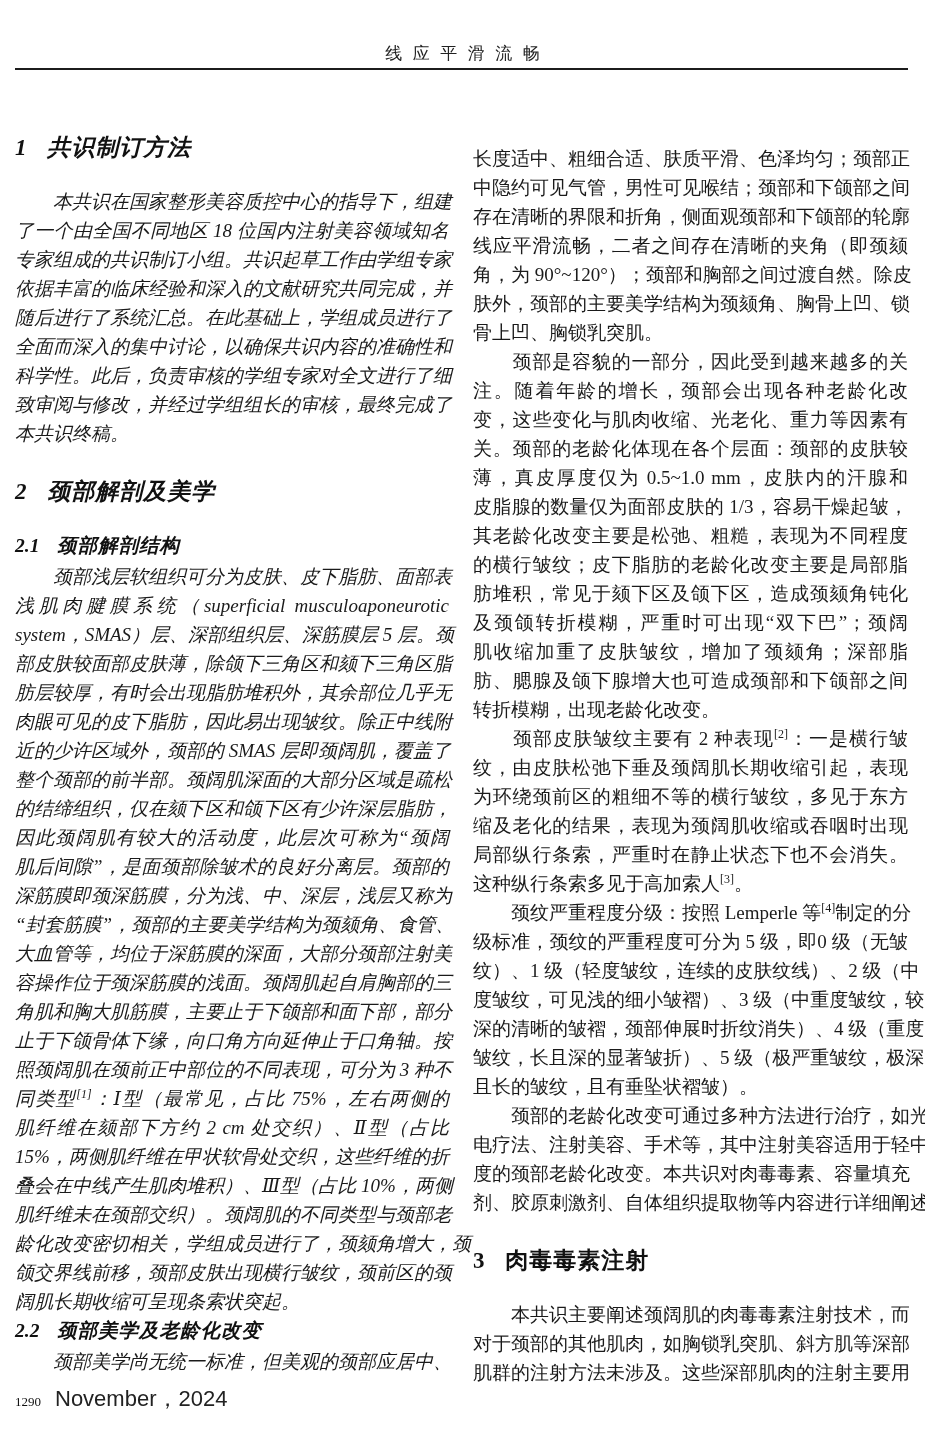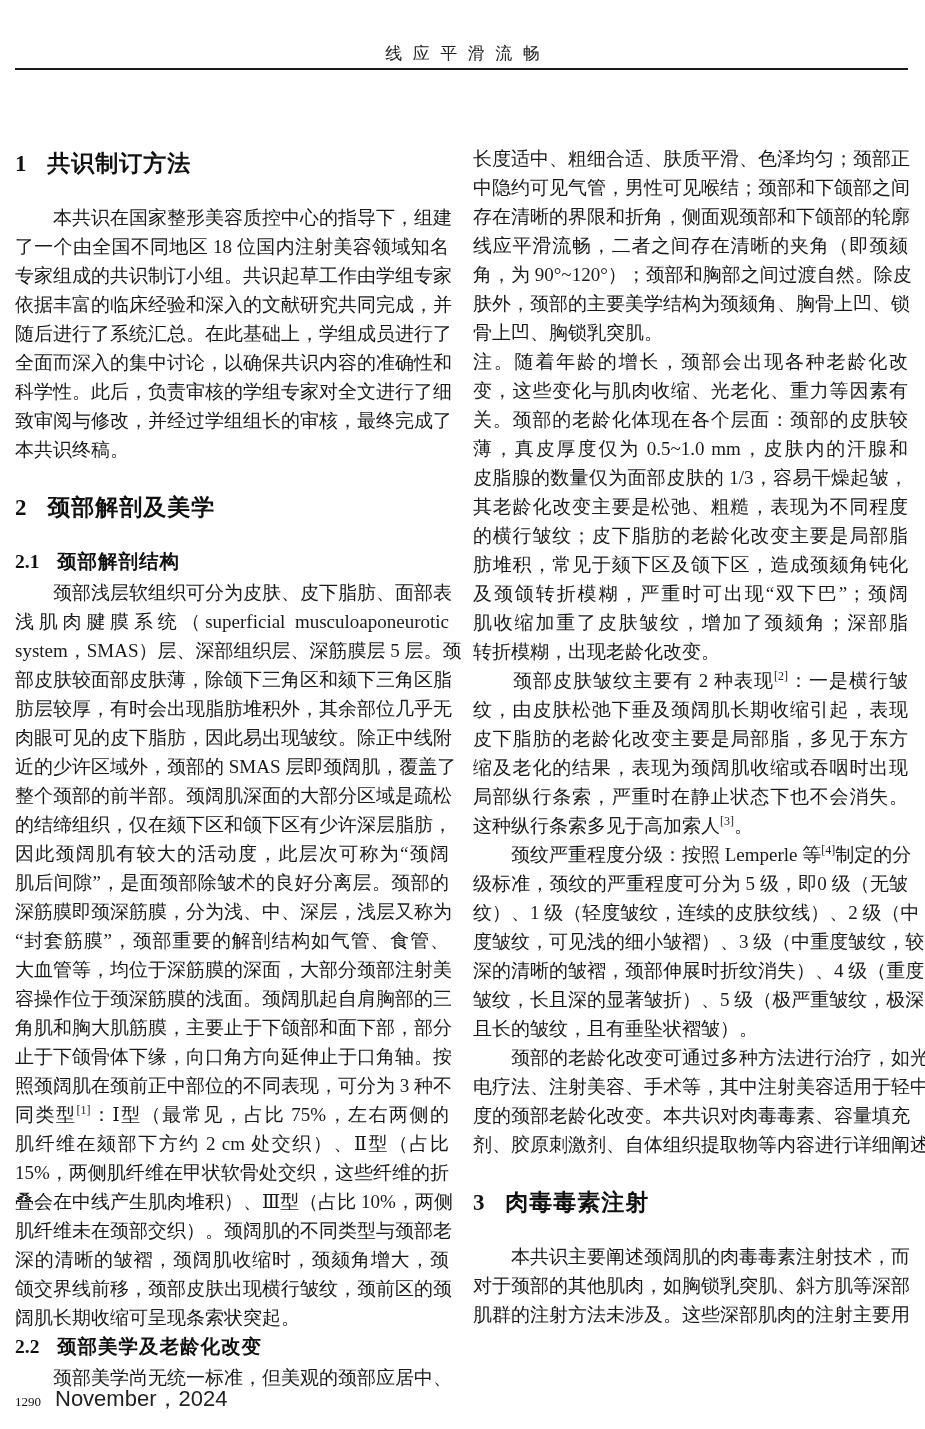--- a/index.html
+++ b/index.html
@@ -21,21 +21,21 @@
   }
   .header-rule{
     position:absolute;top:68px;left:15px;width:893px;
     border:none;border-top:2px solid #1c1c1c;margin:0;
   }
   .col{
     position:absolute;
     font-size:19px;
     line-height:29px;
   }
-  .col-left{left:15px;top:147px;width:434px;}
+  .col-left{left:15px;top:131px;width:434px;font-style:italic;}
   .col-right{left:473px;top:96px;width:435px;margin-top:48px;}
   .line{
     text-align:justify;
     text-align-last:justify;
     height:29px;
     white-space:nowrap;
   }
   .line.lastline{
     text-align-last:left;
   }
@@ -118,68 +118,70 @@
       <div class="line">system，SMAS）层、深部组织层、深筋膜层 5 层。颈</div>
       <div class="line">部皮肤较面部皮肤薄，除颌下三角区和颏下三角区脂</div>
       <div class="line">肪层较厚，有时会出现脂肪堆积外，其余部位几乎无</div>
       <div class="line">肉眼可见的皮下脂肪，因此易出现皱纹。除正中线附</div>
       <div class="line">近的少许区域外，颈部的 SMAS 层即颈阔肌，覆盖了</div>
       <div class="line">整个颈部的前半部。颈阔肌深面的大部分区域是疏松</div>
       <div class="line">的结缔组织，仅在颏下区和颌下区有少许深层脂肪，</div>
       <div class="line">因此颈阔肌有较大的活动度，此层次可称为“颈阔</div>
       <div class="line">肌后间隙”，是面颈部除皱术的良好分离层。颈部的</div>
       <div class="line">深筋膜即颈深筋膜，分为浅、中、深层，浅层又称为</div>
-      <div class="line">“封套筋膜”，颈部重要的解剖结构如气管、食管、</div>
+      <div class="line">“封套筋膜”，颈部的主要美学结构为颈颏角、食管、</div>
       <div class="line">大血管等，均位于深筋膜的深面，大部分颈部注射美</div>
       <div class="line">容操作位于颈深筋膜的浅面。颈阔肌起自肩胸部的三</div>
       <div class="line">角肌和胸大肌筋膜，主要止于下颌部和面下部，部分</div>
       <div class="line">止于下颌骨体下缘，向口角方向延伸止于口角轴。按</div>
       <div class="line">照颈阔肌在颈前正中部位的不同表现，可分为 3 种不</div>
       <div class="line">同类型<sup class="ref">[1]</sup>：Ⅰ型（最常见，占比 75%，左右两侧的</div>
       <div class="line">肌纤维在颏部下方约 2 cm 处交织）、Ⅱ型（占比</div>
       <div class="line">15%，两侧肌纤维在甲状软骨处交织，这些纤维的折</div>
       <div class="line">叠会在中线产生肌肉堆积）、Ⅲ型（占比 10%，两侧</div>
       <div class="line">肌纤维未在颈部交织）。颈阔肌的不同类型与颈部老</div>
-      <div class="line">深的清晰的皱褶，颈阔肌收缩时，颈颏角增大，颈</div>
+      <div class="line">龄化改变密切相关，学组成员进行了，颈颏角增大，颈</div>
       <div class="line">颌交界线前移，颈部皮肤出现横行皱纹，颈前区的颈</div>
       <div class="line lastline">阔肌长期收缩可呈现条索状突起。</div>
     </div>
     <div class="heading h2"><span class="hnum">2.2</span><span class="htitle">颈部美学及老龄化改变</span></div>
     <div class="para after-h2">
       <div class="line">　　颈部美学尚无统一标准，但美观的颈部应居中、</div>
     </div>
   </div>
 
 <div class="col col-right" id="col-right">
     <div class="para">
       <div class="line">长度适中、粗细合适、肤质平滑、色泽均匀；颈部正</div>
       <div class="line">中隐约可见气管，男性可见喉结；颈部和下颌部之间</div>
       <div class="line">存在清晰的界限和折角，侧面观颈部和下颌部的轮廓</div>
       <div class="line">线应平滑流畅，二者之间存在清晰的夹角（即颈颏</div>
       <div class="line">角，为 90°~120°）；颈部和胸部之间过渡自然。除皮</div>
       <div class="line">肤外，颈部的主要美学结构为颈颏角、胸骨上凹、锁</div>
       <div class="line lastline">骨上凹、胸锁乳突肌。</div>
     </div>
     <div class="para">
+      <div class="line">　　颈部是容貌的一部分，因此受到越来越多的关</div>
       <div class="line">注。随着年龄的增长，颈部会出现各种老龄化改</div>
       <div class="line">变，这些变化与肌肉收缩、光老化、重力等因素有</div>
       <div class="line">关。颈部的老龄化体现在各个层面：颈部的皮肤较</div>
       <div class="line">薄，真皮厚度仅为 0.5~1.0 mm，皮肤内的汗腺和</div>
       <div class="line">皮脂腺的数量仅为面部皮肤的 1/3，容易干燥起皱，</div>
       <div class="line">其老龄化改变主要是松弛、粗糙，表现为不同程度</div>
       <div class="line">的横行皱纹；皮下脂肪的老龄化改变主要是局部脂</div>
       <div class="line">肪堆积，常见于颏下区及颌下区，造成颈颏角钝化</div>
       <div class="line">及颈颌转折模糊，严重时可出现“双下巴”；颈阔</div>
       <div class="line">肌收缩加重了皮肤皱纹，增加了颈颏角；深部脂</div>
+      <div class="line">肪、腮腺及颌下腺增大也可造成颈部和下颌部之间</div>
       <div class="line lastline">转折模糊，出现老龄化改变。</div>
     </div>
     <div class="para">
       <div class="line">　　颈部皮肤皱纹主要有 2 种表现<sup class="ref">[2]</sup>：一是横行皱</div>
       <div class="line">纹，由皮肤松弛下垂及颈阔肌长期收缩引起，表现</div>
-      <div class="line">皮下脂肪的老龄化改变主要是局部脂，多见于东方</div>
+      <div class="line">为环绕颈前区的粗细不等的横行皱纹，多见于东方</div>
       <div class="line">缩及老化的结果，表现为颈阔肌收缩或吞咽时出现</div>
       <div class="line">局部纵行条索，严重时在静止状态下也不会消失。</div>
       <div class="line lastline">这种纵行条索多见于高加索人<sup class="ref">[3]</sup>。</div>
     </div>
     <div class="para">
       <div class="line">　　颈纹严重程度分级：按照 Lemperle 等<sup class="ref">[4]</sup>制定的分</div>
       <div class="line">级标准，颈纹的严重程度可分为 5 级，即0 级（无皱</div>
       <div class="line">纹）、1 级（轻度皱纹，连续的皮肤纹线）、2 级（中</div>
       <div class="line">度皱纹，可见浅的细小皱褶）、3 级（中重度皱纹，较</div>
       <div class="line">深的清晰的皱褶，颈部伸展时折纹消失）、4 级（重度</div>

